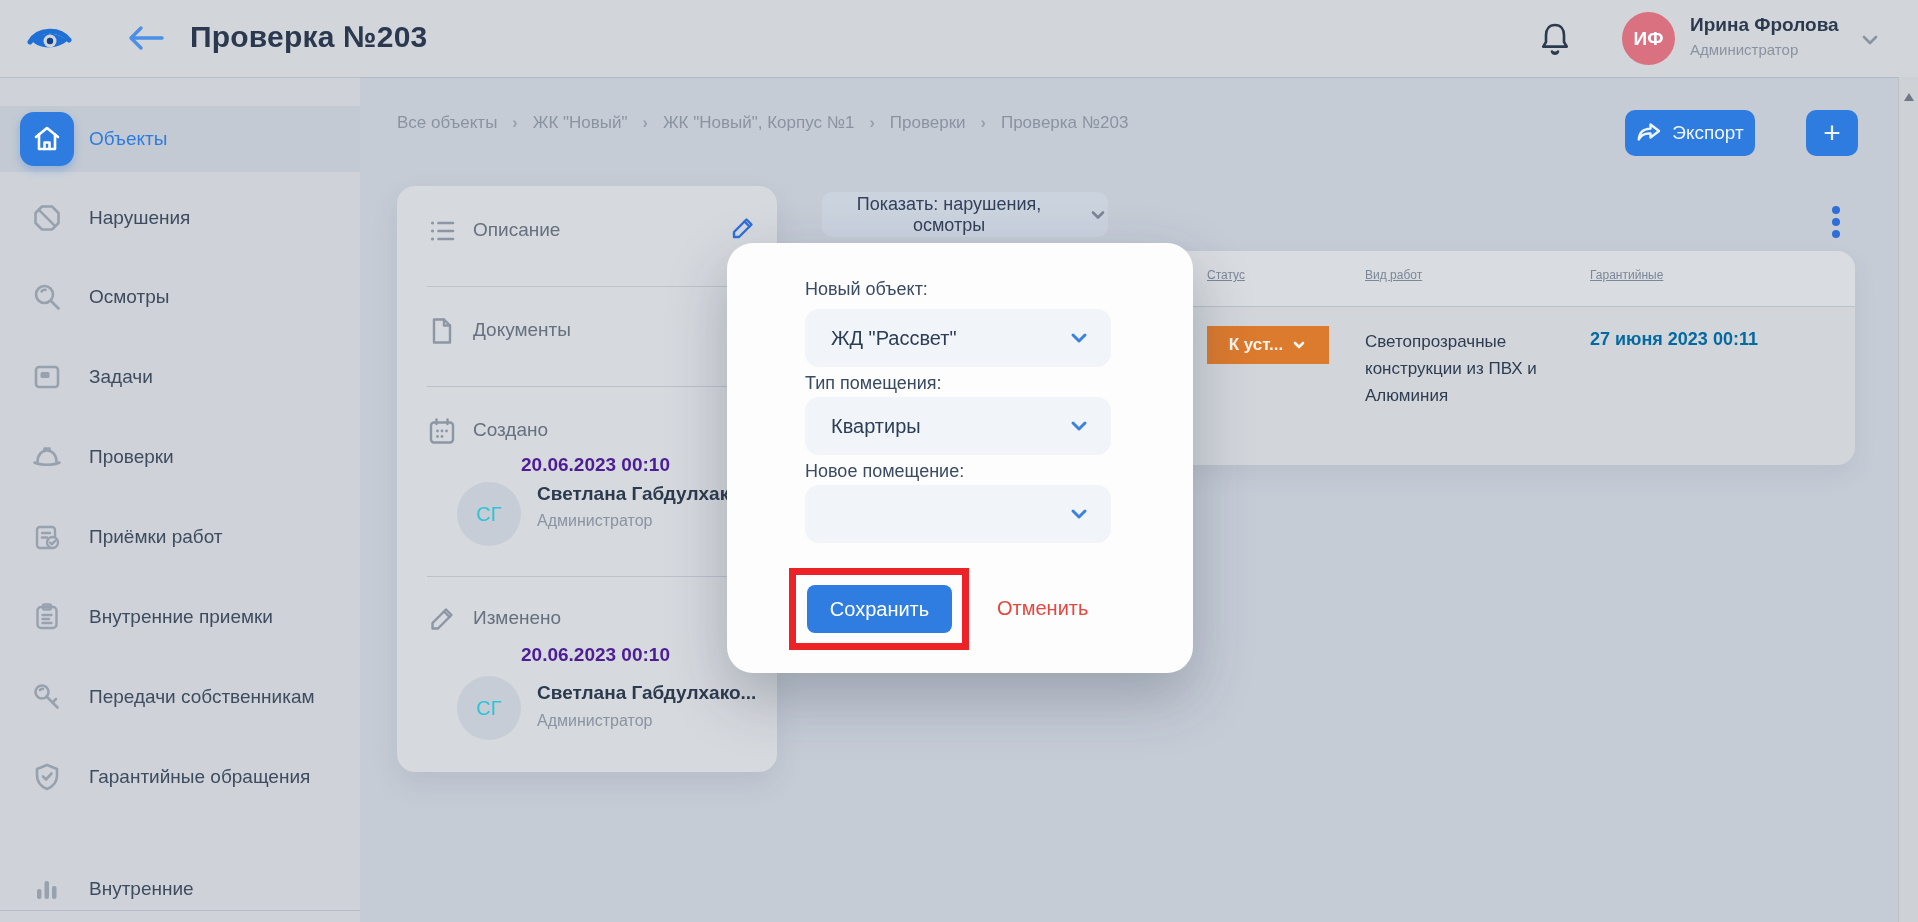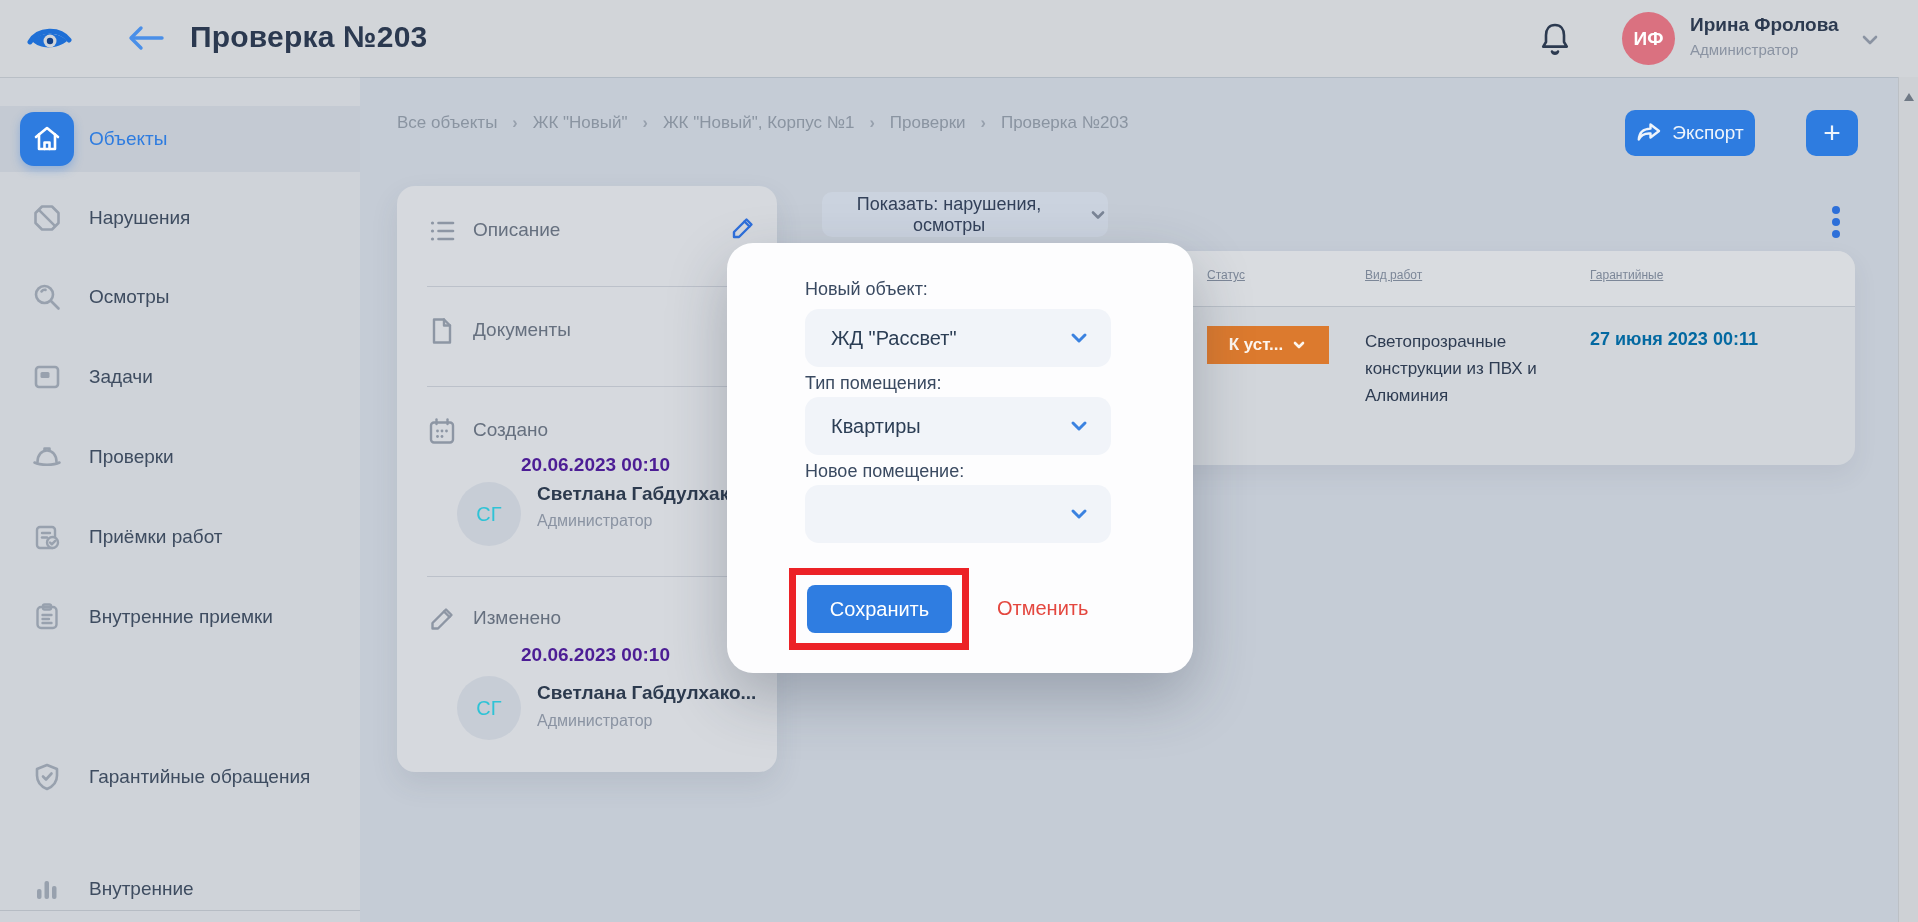--- a/index.html
+++ b/index.html
@@ -187,20 +187,31 @@
           <rect x="6.5" y="6" width="19" height="21" rx="3.5"></rect>
             <rect x="12" y="3.5" width="8" height="5" rx="1.5"></rect>
           <path d="M11.5 14 H20.5"></path>
             <path d="M11.5 18 H18"></path>
             <path d="M11.5 22 H20.5"></path>
         </svg>
       </span>
       <span class="lbl">Внутренние приемки</span>
     </div>
 
+    <div class="side-item" style="top:585px;">
+      <span class="ic">
+        <svg viewBox="0 0 32 32" width="32" height="32" fill="none" stroke="#98a1ae" stroke-width="2.6" stroke-linecap="round" stroke-linejoin="round">
+          <circle cx="11" cy="11" r="6.5"></circle>
+            <path d="M15.5 15.5 L26.5 26.5"></path>
+            <path d="M21.5 21.5 L25 18"></path>
+            <path d="M9 9 a3 3 0 0 1 3-1"></path>
+        </svg>
+      </span>
+      <span class="lbl">Передачи собственникам</span>
+    </div>
 
     <div class="side-item" style="top:665px;">
       <span class="ic">
         <svg viewBox="0 0 32 32" width="32" height="32" fill="none" stroke="#98a1ae" stroke-width="2.6" stroke-linecap="round" stroke-linejoin="round">
           <path d="M16 4 L26 8 V14.5 C26 21 22 25.5 16 28 C10 25.5 6 21 6 14.5 V8 Z"></path>
           <path d="M12 15.5 L15 18.5 L20.5 12.5"></path>
         </svg>
       </span>
       <span class="lbl">Гарантийные обращения</span>
     </div>

